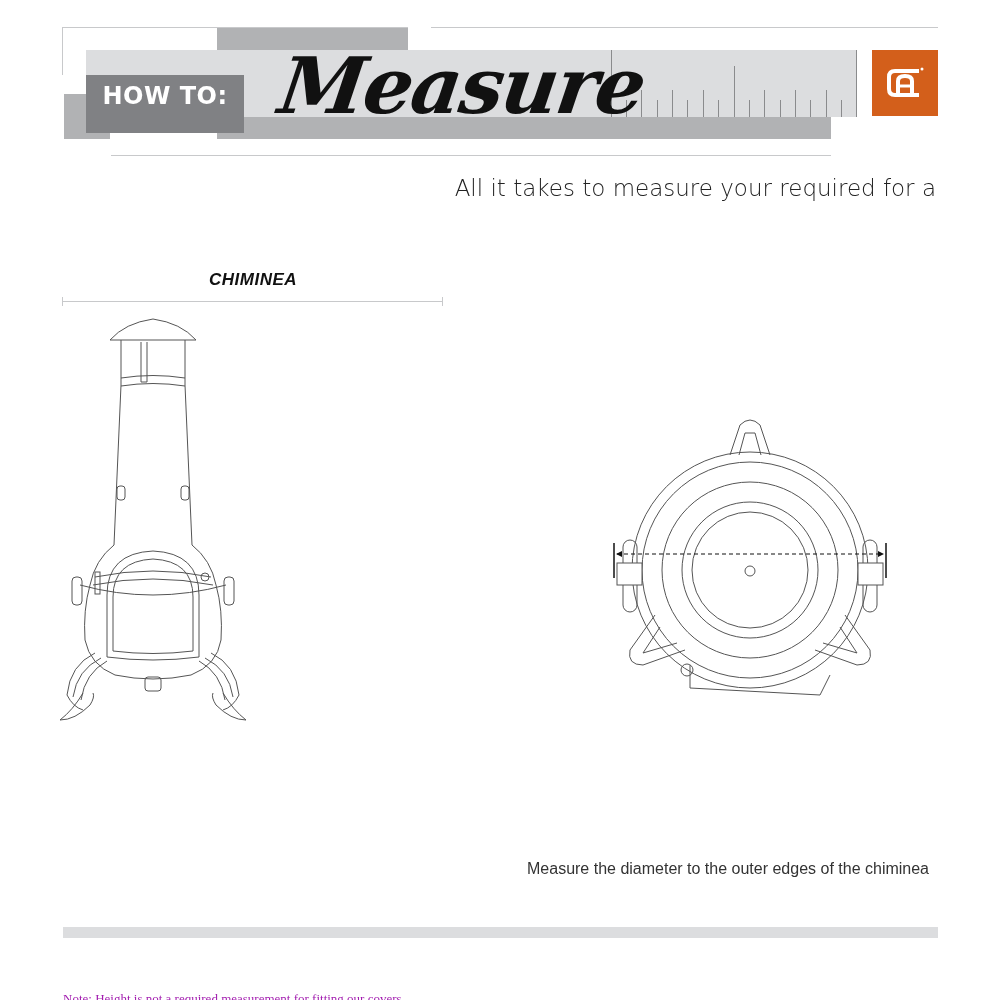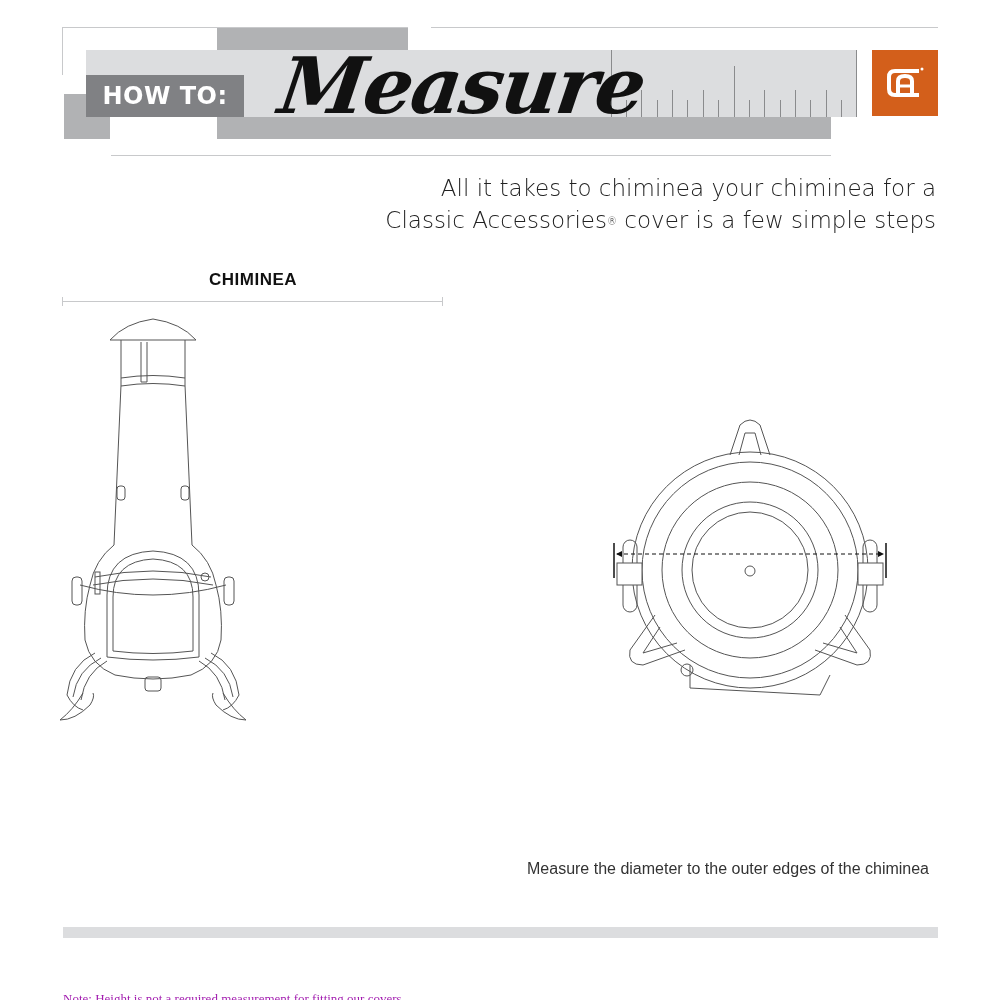--- a/index.html
+++ b/index.html
@@ -2,26 +2,26 @@
 <html><head>
 <meta charset="utf-8">
 <style>
   html, body { margin:0; padding:0; background:#ffffff; }
   body { width:1000px; height:1000px; position:relative; overflow:hidden; font-family:"DejaVu Sans", sans-serif; color:#1a1a1a; }
   .abs { position:absolute; }
   .bar-light { background:#dcdddf; }
   .bar-mid { background:#b1b2b4; }
   .thin-line { background:#c8c9cb; }
   .tick { position:absolute; width:1px; background:#8a8b8d; }
-  #howto-label { left:86px; top:75px; width:158px; height:42px; background:#808184; color:#fff; font-family:"DejaVu Sans", sans-serif; font-weight:bold; font-size:24px; line-height:42px; text-align:center; letter-spacing:0.5px; }
+  #howto-label { left:86px; top:75px; width:158px; height:58px; background:#808184; color:#fff; font-family:"DejaVu Sans", sans-serif; font-weight:bold; font-size:24px; line-height:42px; text-align:center; letter-spacing:0.5px; }
   #title-script { left:280px; top:40px; font-family:"DejaVu Serif", serif; font-style:italic; font-weight:bold; font-size:78px; color:#111; letter-spacing:-2px; transform:skewX(-8deg); }
   #logo { left:872px; top:50px; width:66px; height:66px; background:#d35f1b; display:flex; align-items:center; justify-content:center; }
   #intro { right:64px; top:172px; text-align:right; font-family:"DejaVu Sans", sans-serif; font-size:23px; line-height:32px; color:#222; font-weight:300; }
   #intro sup { font-size:10px; vertical-align:top; position:relative; top:2px; }
-  #section-title { left:62px; top:270px; width:382px; text-align:center; font-family:"Liberation Sans", sans-serif; font-weight:bold; font-size:17px; letter-spacing:0.5px; color:#111; }
+  #section-title { left:62px; top:270px; width:382px; text-align:center; font-family:"Liberation Sans", sans-serif; font-weight:bold; font-size:17px; letter-spacing:0.5px; color:#111;font-style:italic; }
   #caption { left:527px; top:858px; font-family:"Liberation Sans", sans-serif; font-size:16px; line-height:22px; color:#333; }
   #footer-bar { left:63px; top:927px; width:875px; height:11px; background:#dcdddf; }
   #note { left:63px; top:991px; font-family:Liberation Serif, serif; font-size:13px; color:#a21caf; }
 </style>
 </head>
 <body>
 
 <div>
 
   <div class="abs thin-line" style="left:62px;top:27px;width:346px;height:1px;"></div>
@@ -61,22 +61,21 @@
     <svg width="40" height="36" viewBox="0 0 40 36">
       <path d="M34 6 H10 Q4 6 4 12 V24 Q4 30 10 30 H34" fill="none" stroke="#fff" stroke-width="4"></path>
       <path d="M13 28 V16 Q13 11 20 11 Q27 11 27 16 V28" fill="none" stroke="#fff" stroke-width="4"></path>
       <line x1="13" y1="21" x2="27" y2="21" stroke="#fff" stroke-width="3"></line>
       <circle cx="37" cy="4" r="1.5" fill="#fff"></circle>
     </svg>
   </div>
 </div>
 
 <div id="intro" class="abs">
-  <div>All it takes to chiminea your chiminea for a</div>
-  <div><span>Classic Accessories</span><sup>®</sup><span> cover is a few simple steps</span></div>
+  <div>All it takes to measure your required for a</div>
 </div>
 
 <div id="section-title" class="abs">CHIMINEA</div>
 <div class="abs thin-line" style="left:62px;top:301px;width:381px;height:1px;"></div>
 <div class="abs thin-line" style="left:62px;top:297px;width:1px;height:9px;"></div>
 <div class="abs thin-line" style="left:442px;top:297px;width:1px;height:9px;"></div>
 
 <svg class="abs" style="left:55px;top:315px;" width="210" height="415" viewBox="0 0 210 415" fill="none" stroke="#555" stroke-width="1">
 
   <path d="M55 25 Q70 8 98 4 Q126 8 141 25 Z"></path>

